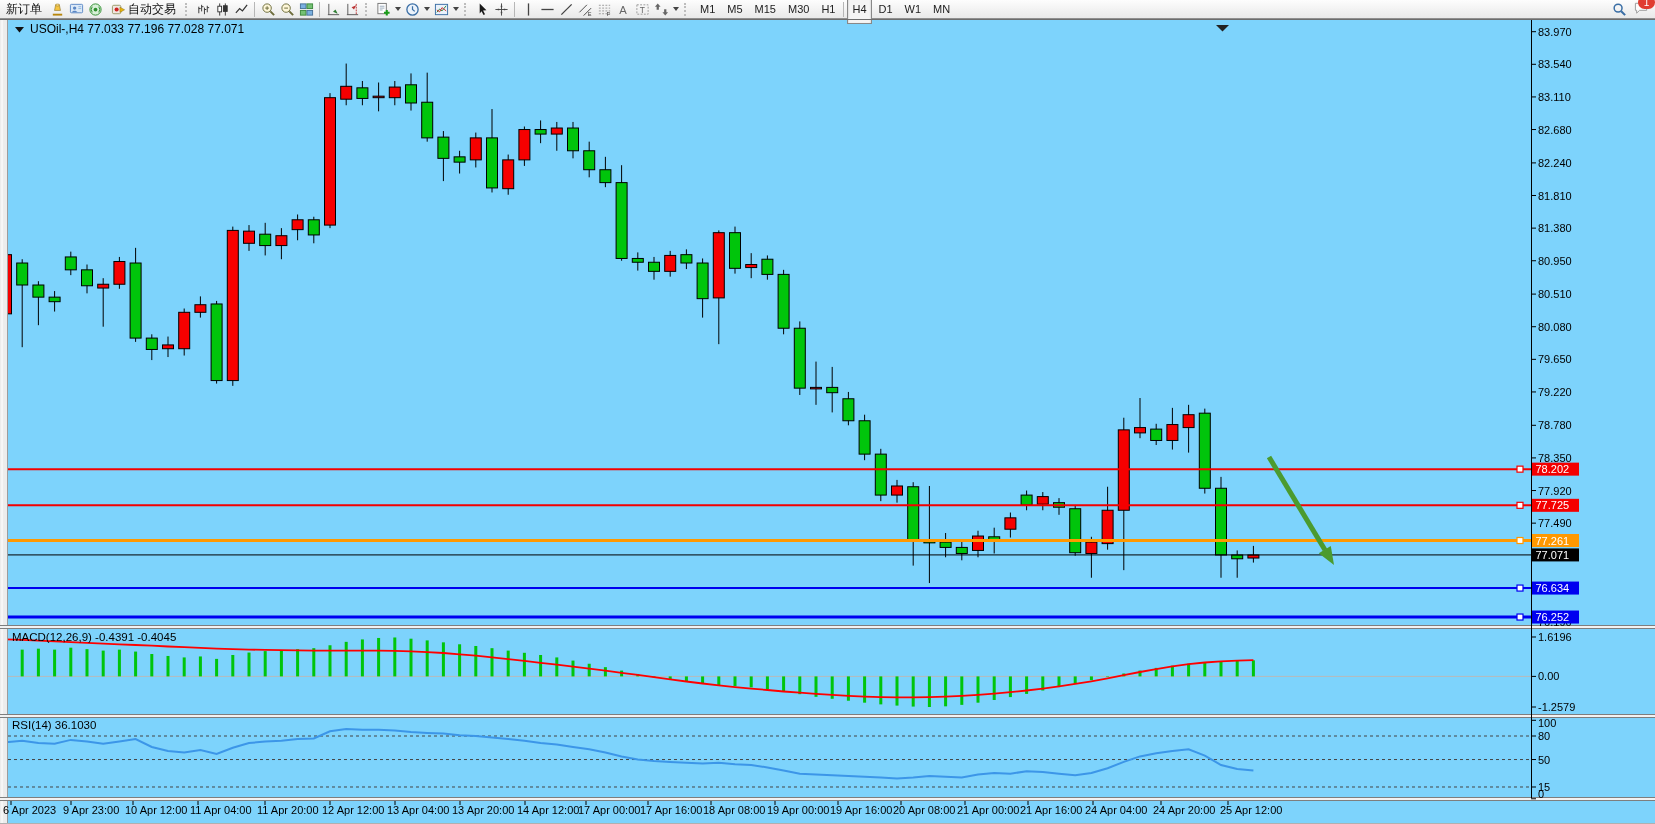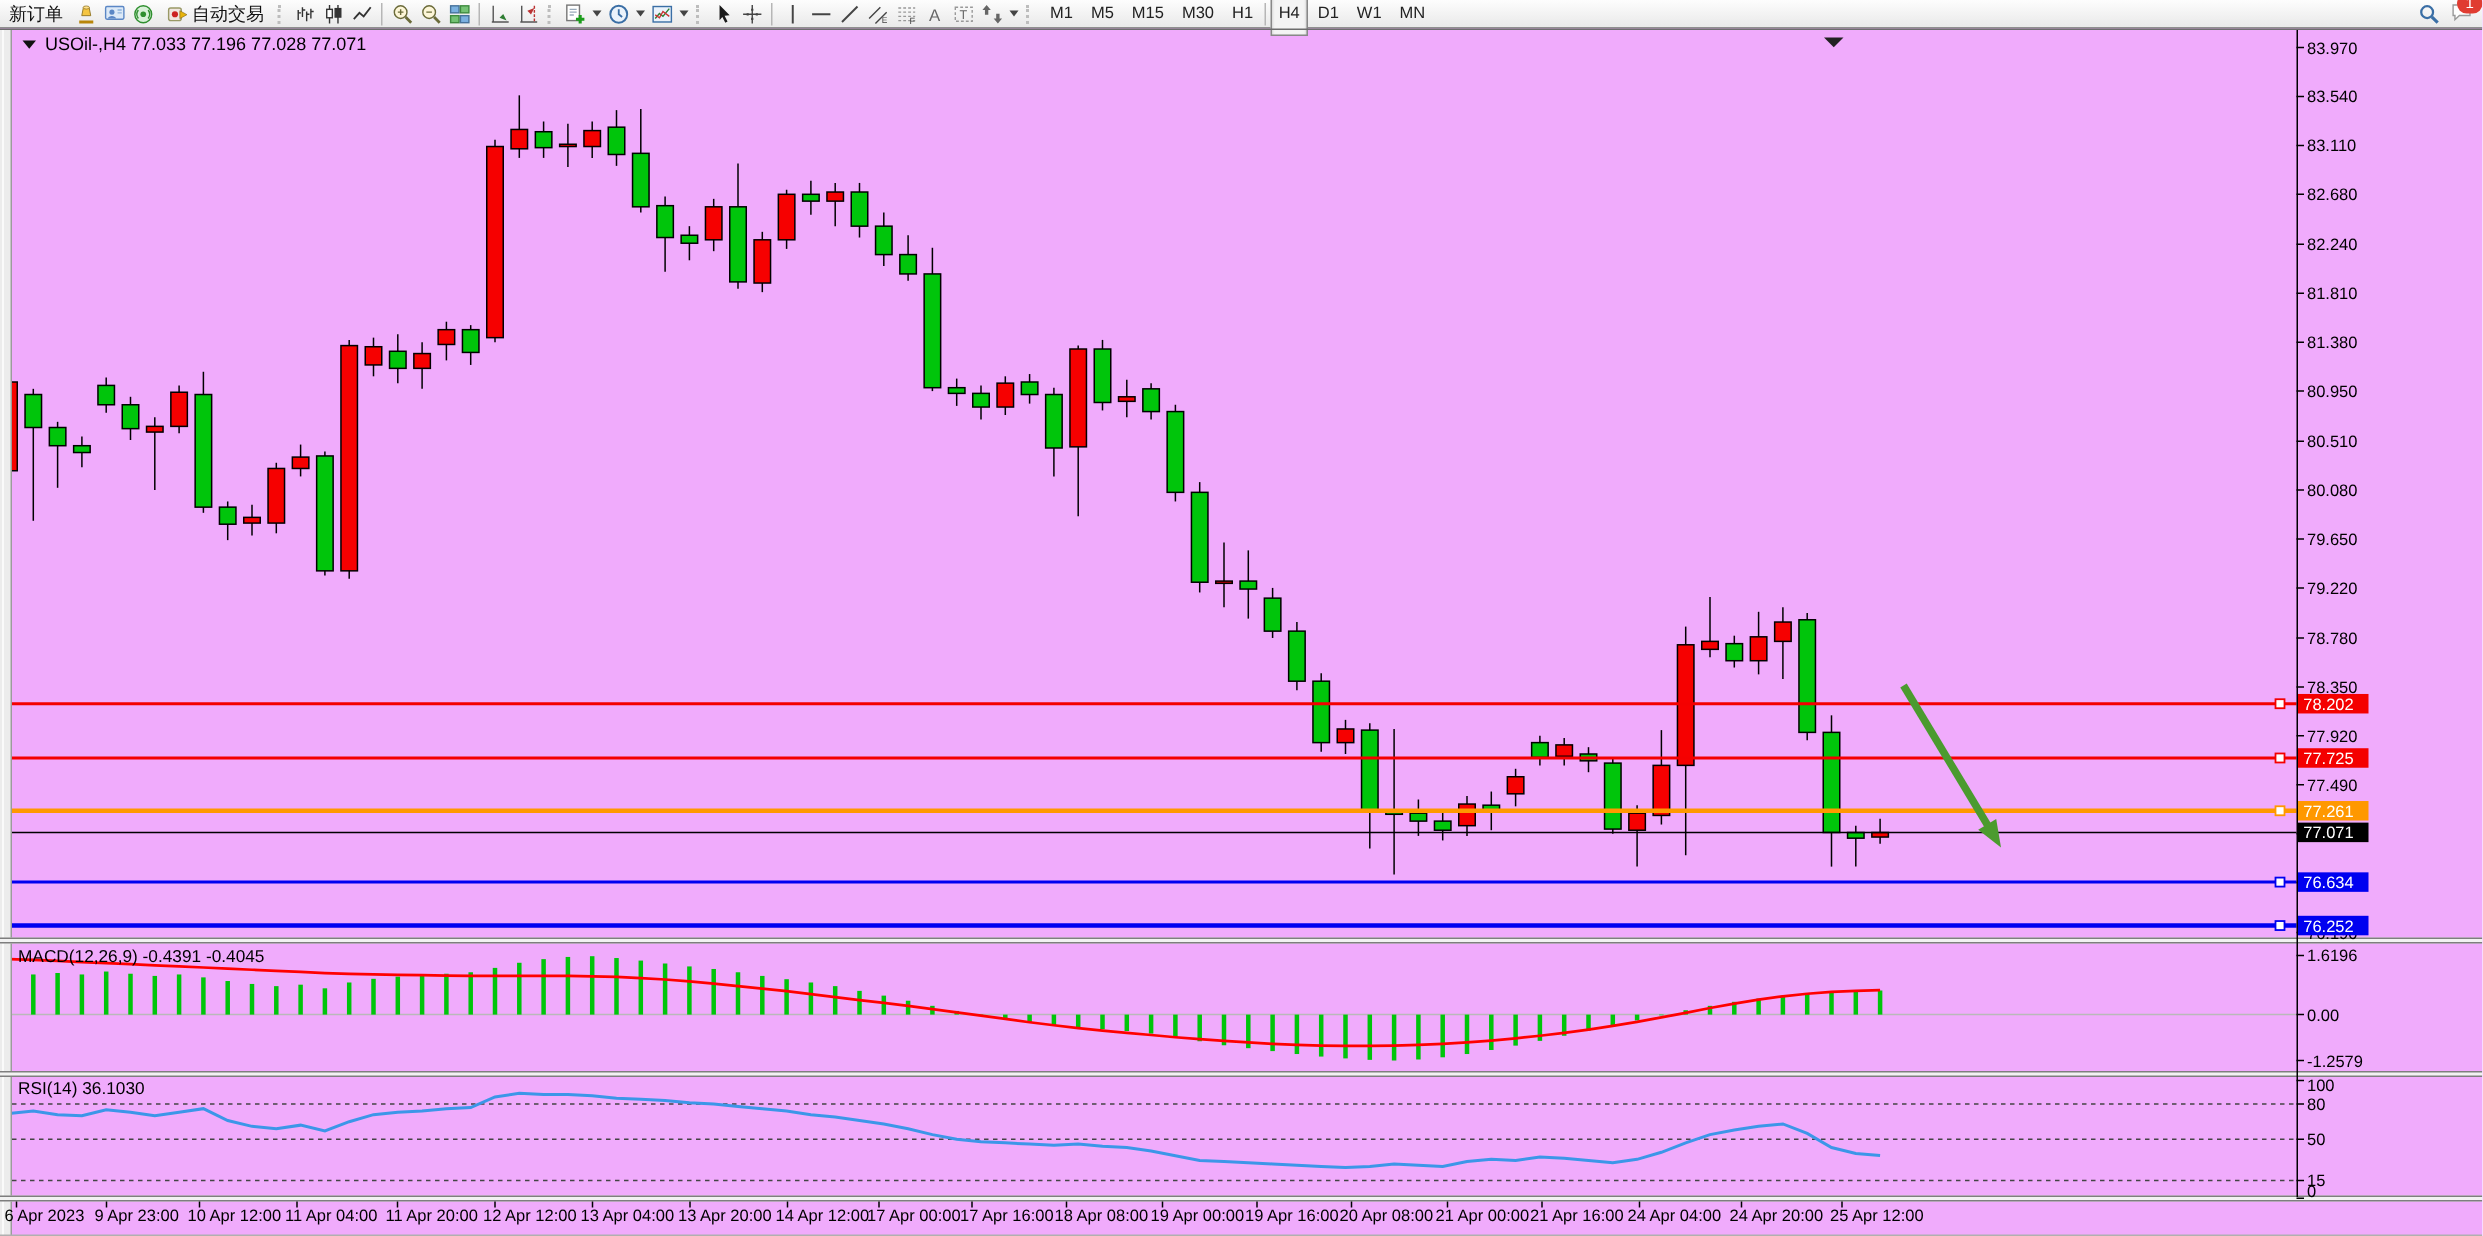--- a/index.html
+++ b/index.html
@@ -1,16 +1,16 @@
 <!DOCTYPE html>
 <html><head>
 <meta charset="utf-8">
 <style>
   html,body{margin:0;padding:0;background:#fff;font-family:"Liberation Sans",sans-serif;}
-  #app{position:relative;width:1655px;height:824px;background:#f0abfc;overflow:hidden;}
+  #app{position:relative;width:1655px;height:824px;background:#7dd3fc;overflow:hidden;}
   
   #toolbar{position:absolute;left:0;top:0;width:1655px;height:19px;
     background:linear-gradient(#fdfdfd,#e9e9e9);border-bottom:1px solid #8f8f8f;
     display:flex;align-items:center;gap:3px;padding-left:2px;box-sizing:border-box;font-size:12px;color:#111;}
   .tbtn{display:inline-flex;align-items:center;gap:2px;border:1px solid transparent;background:transparent;
     padding:0 3px;height:17px;font-size:12px;font-family:inherit;color:#111;cursor:default;}
   .ic{display:inline-flex;width:16px;height:16px;align-items:center;justify-content:center;}
   .ic svg{width:15px;height:15px;}
   .caret{width:0;height:0;border-left:3px solid transparent;border-right:3px solid transparent;border-top:4px solid #444;margin-left:1px;}
   .vsep{width:1px;height:15px;background:#b6b6b6;margin:0 2px;}

